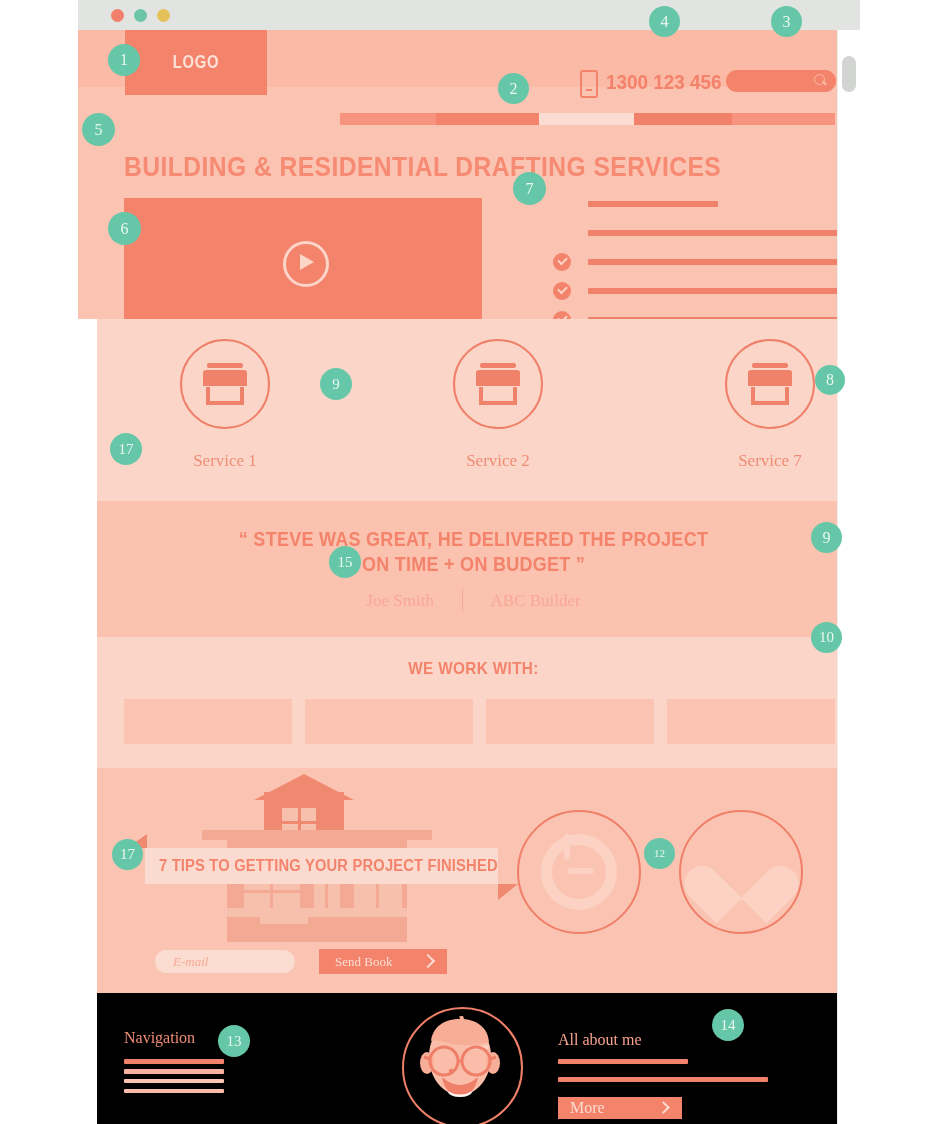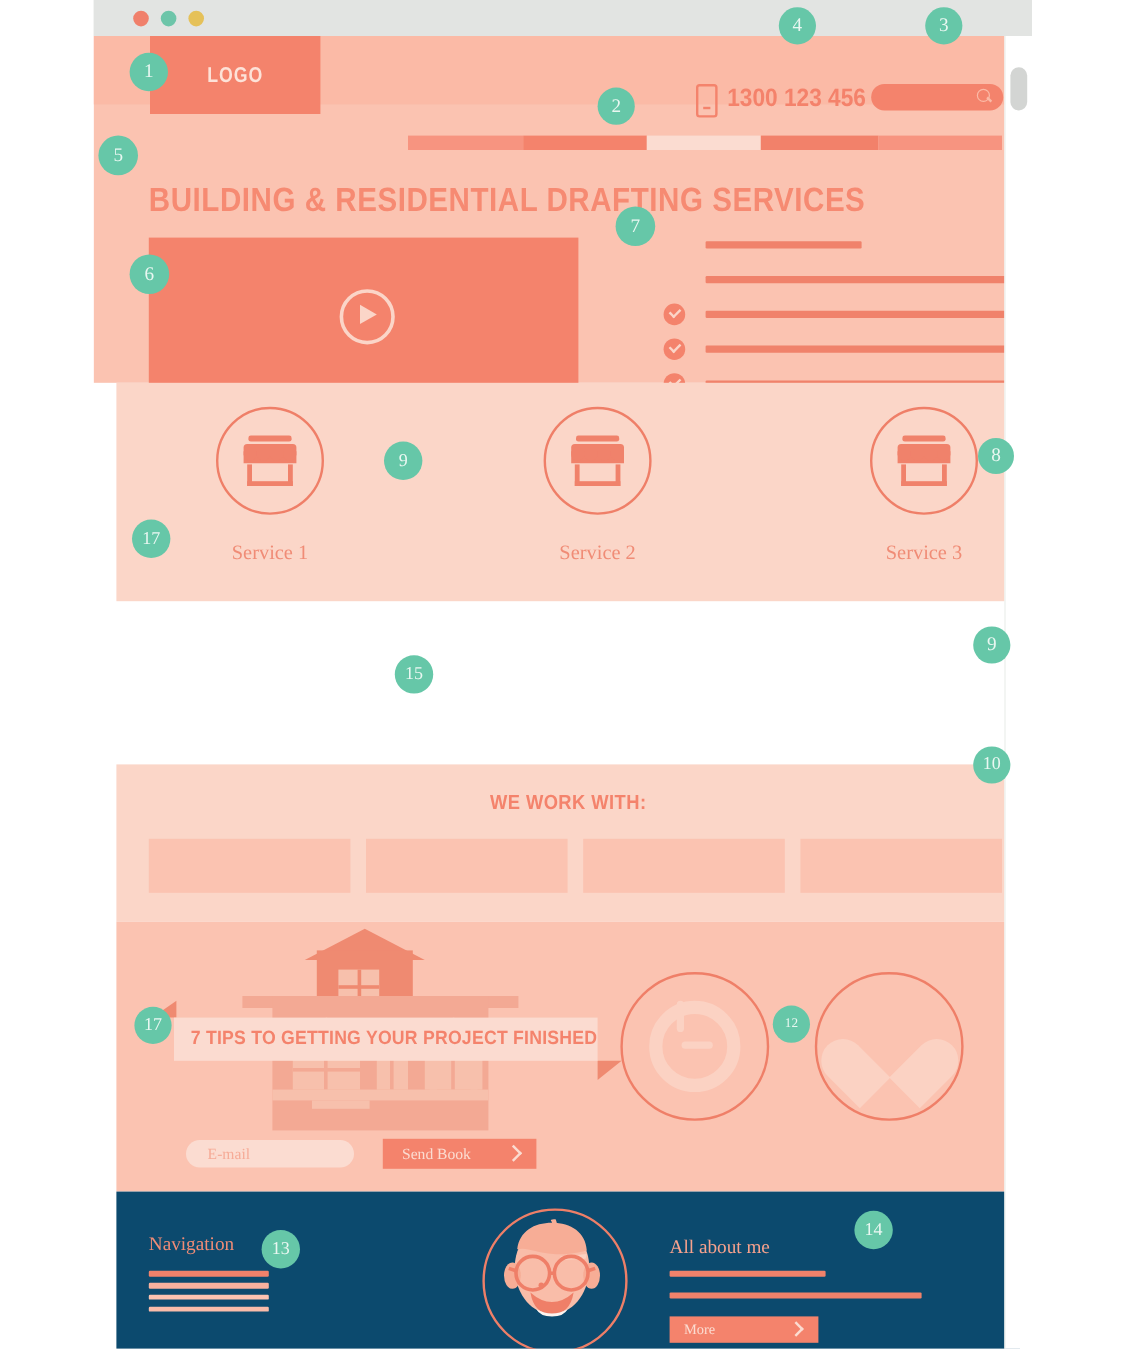--- a/index.html
+++ b/index.html
@@ -118,49 +118,49 @@
   #ribbon-text{position:absolute;left:14px;top:0;height:36px;line-height:36px;color:#f4836c;font-size:16px;
                font-weight:bold;letter-spacing:.2px;font-family:"Liberation Sans Narrow","Liberation Sans",sans-serif;
                transform:scaleX(.92);transform-origin:left center;white-space:nowrap;}
   #ribbon-tail-l{position:absolute;left:30px;top:66px;width:0;height:0;border-bottom:14px solid #ef8a71;
                  border-left:20px solid transparent;}
   #ribbon-tail-r{position:absolute;left:401px;top:116px;width:0;height:0;border-top:16px solid #ef8a71;
                  border-right:20px solid transparent;}
 
   #email-input{position:absolute;left:58px;top:182px;width:140px;height:23px;border-radius:12px;background:#fbdcd1;}
   #email-ph{position:absolute;left:18px;top:0;height:23px;line-height:23px;color:#f6ab97;font-size:13px;
-            font-family:"Liberation Serif",serif;}
+            font-family:"Liberation Serif",serif;font-style:italic;}
   #send-btn{position:absolute;left:222px;top:181px;width:128px;height:25px;background:#f4836c;}
   #send-label{position:absolute;left:16px;top:0;height:25px;line-height:25px;color:#fbdcd1;font-size:13px;
               font-family:"Liberation Serif",serif;}
   #send-chev{position:absolute;right:14px;top:7px;width:8px;height:8px;border-right:2.4px solid #fbdcd1;
              border-top:2.4px solid #fbdcd1;transform:rotate(45deg);}
 
   .big-ring{position:absolute;top:42px;width:120px;height:120px;border:2px solid #ef7f68;border-radius:50%;}
   #clock-ring{left:420px;}
   #heart-ring{left:582px;}
   #clock-face{position:absolute;left:50%;top:50%;margin:-38px 0 0 -38px;width:76px;height:76px;
               border:11px solid #fbd2c3;border-radius:50%;box-sizing:border-box;}
   #clock-h{position:absolute;left:45px;top:22px;width:6px;height:26px;background:#fbd2c3;border-radius:3px;}
   #clock-m{position:absolute;left:49px;top:56px;width:26px;height:6px;background:#fbd2c3;border-radius:3px;}
   #heart{position:absolute;left:50%;top:50%;margin:-30px 0 0 -35px;width:70px;height:62px;}
   #heart:before,#heart:after{content:"";position:absolute;top:0;width:36px;height:56px;
       background:#fbd2c3;border-radius:18px 18px 0 0;}
   #heart:before{left:35px;transform:rotate(45deg);transform-origin:0 100%;}
   #heart:after{left:0px;transform:rotate(-45deg);transform-origin:100% 100%;}
 
   
-  #footer{left:19px;top:963px;width:753px;height:131px;background:#0c4a6e;}
+  #footer{left:19px;top:963px;width:753px;height:131px;background:#000000;}
   #nav-title{position:absolute;left:27px;top:36px;color:#f08c76;font-size:16px;font-family:"Liberation Serif",serif;}
   .nav-bar{position:absolute;left:27px;border-radius:1px;}
   #avatar-ring{position:absolute;left:305px;top:14px;width:117px;height:117px;border:2px solid #ee7f68;border-radius:50%;}
   #about-title{position:absolute;left:461px;top:38px;color:#f8a28d;font-size:16px;font-family:"Liberation Serif",serif;}
   .about-bar{position:absolute;left:461px;height:5px;background:#f0826b;border-radius:1px;}
   #more-btn{position:absolute;left:461px;top:104px;width:124px;height:22px;background:#f4836c;}
-  #more-label{position:absolute;left:12px;top:0;height:22px;line-height:22px;color:#fbdcd1;font-size:12px;
+  #more-label{position:absolute;left:12px;top:0;height:22px;line-height:22px;color:#fbdcd1;font-size:16px;
               font-family:"Liberation Serif",serif;}
   #more-chev{position:absolute;right:14px;top:6px;width:7px;height:7px;border-right:2.2px solid #fbdcd1;
              border-top:2.2px solid #fbdcd1;transform:rotate(45deg);}
 
   
   .badge{position:absolute;border-radius:50%;background:#66c7a8;color:#e9f7f1;
          text-align:center;font-family:"Liberation Serif",serif;z-index:40;}
 </style>
 </head>
 <body>
@@ -268,24 +268,33 @@
               <div class="shop-awn2"></div>
               <div class="shop-scal">
                 <i style="left:0px;"></i>
                 <i style="left:11px;"></i>
                 <i style="left:22px;"></i>
                 <i style="left:33px;"></i>
               </div>
               <div class="shop-body"></div>
             </div>
           </div>
-          <div class="svc-label">Service 3</div>
-        </div>
-      </div>
-
+          <div class="svc-label">Service 7</div>
+        </div>
+      </div>
+
+    <div class="section" id="testimonial">
+      <div class="quote-line" id="q1">“ STEVE WAS GREAT, HE DELIVERED THE PROJECT</div>
+      <div class="quote-line" id="q2">ON TIME + ON BUDGET ”</div>
+      <div id="attrib">
+        <span>Joe Smith</span>
+        <span class="sep"></span>
+        <span>ABC Builder</span>
+      </div>
+    </div>
 
     <div class="section" id="workwith">
       <div id="ww-title">WE WORK WITH:</div>
     <div class="ww-box" style="left: 27px;"></div>
         <div class="ww-box" style="left: 208px;"></div>
         <div class="ww-box" style="left: 389px;"></div>
         <div class="ww-box" style="left: 570px;"></div>
       </div>
 
     <div class="section" id="ebook">

